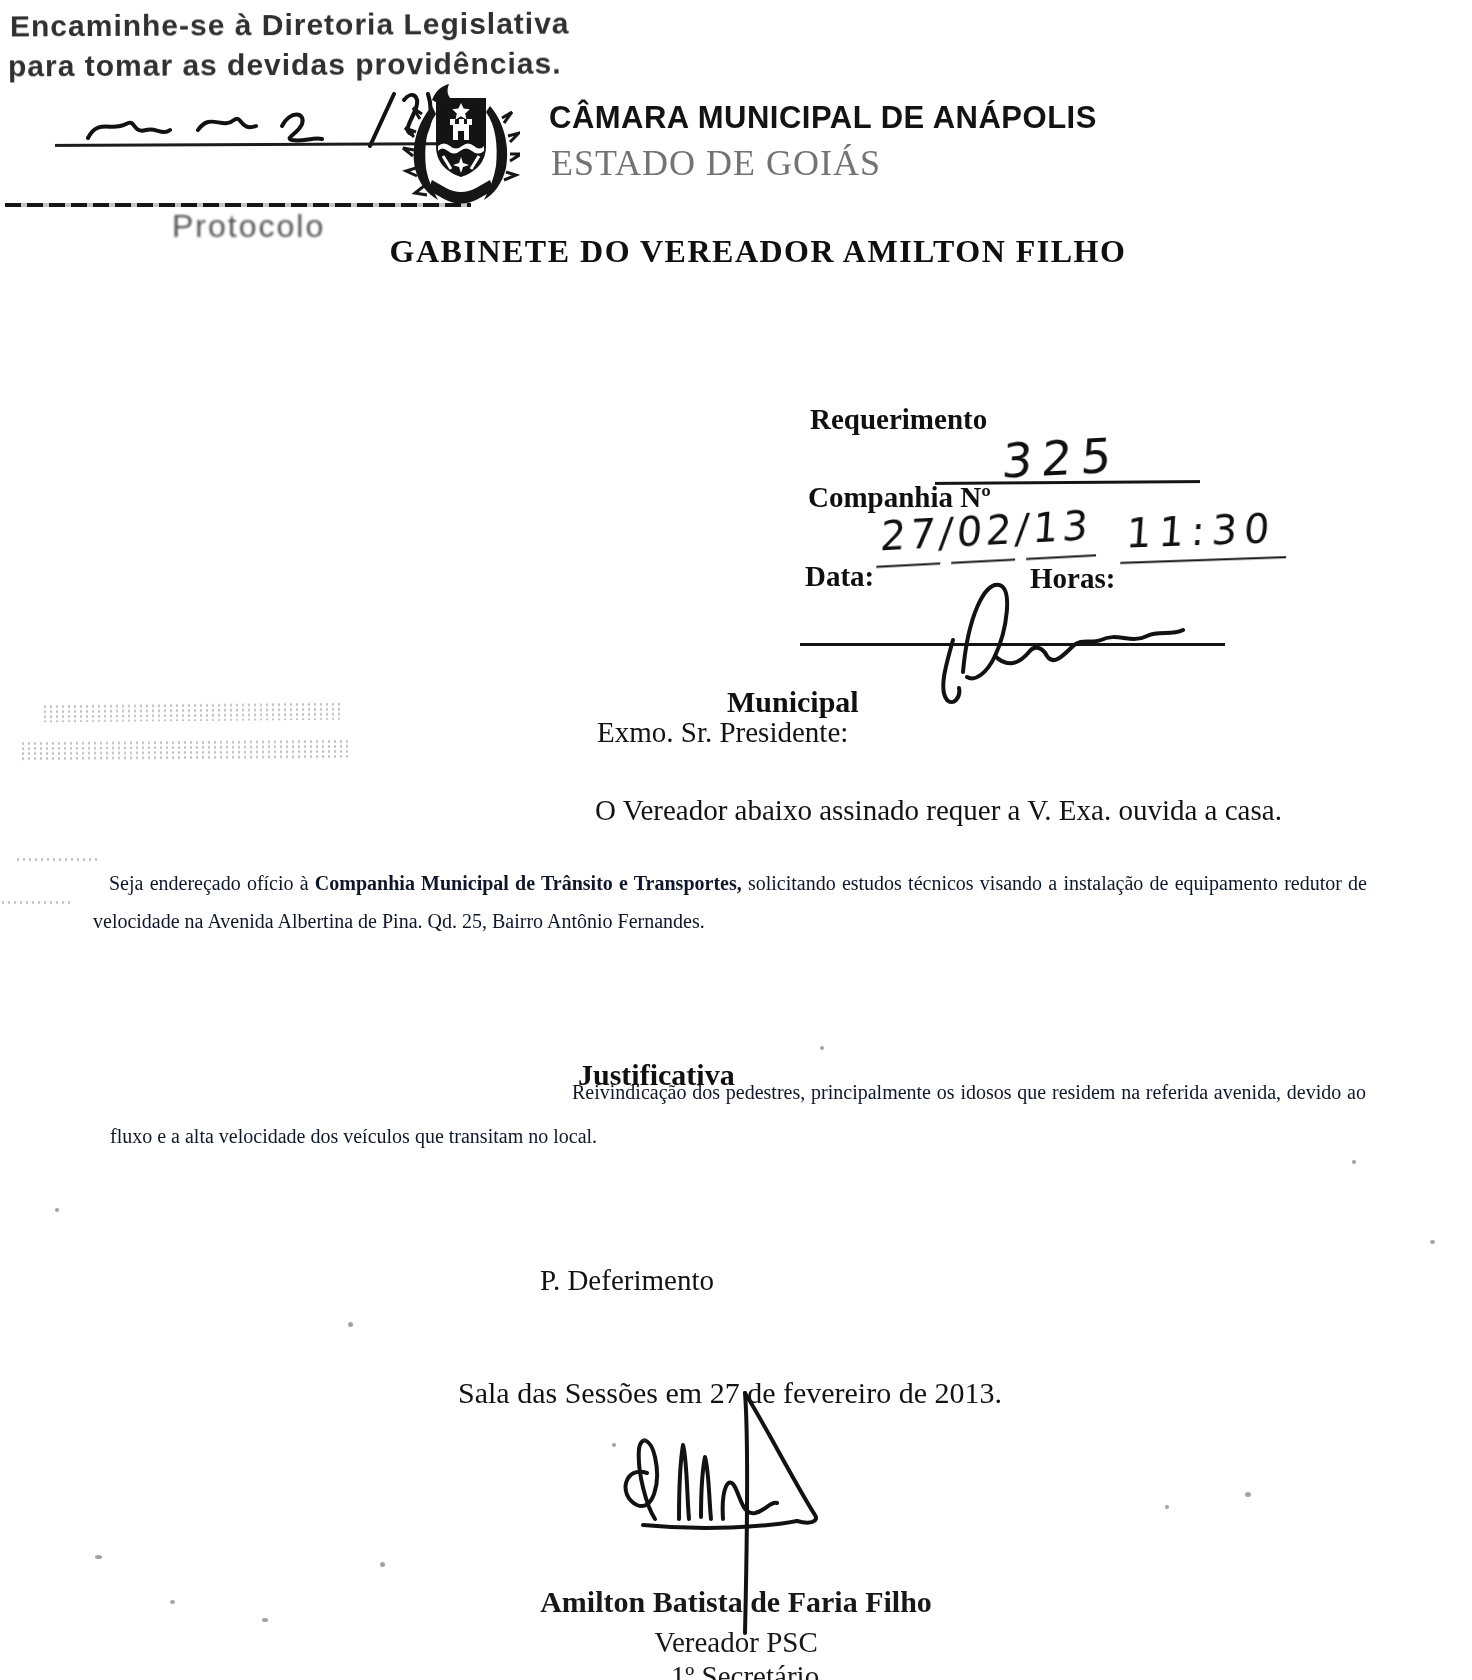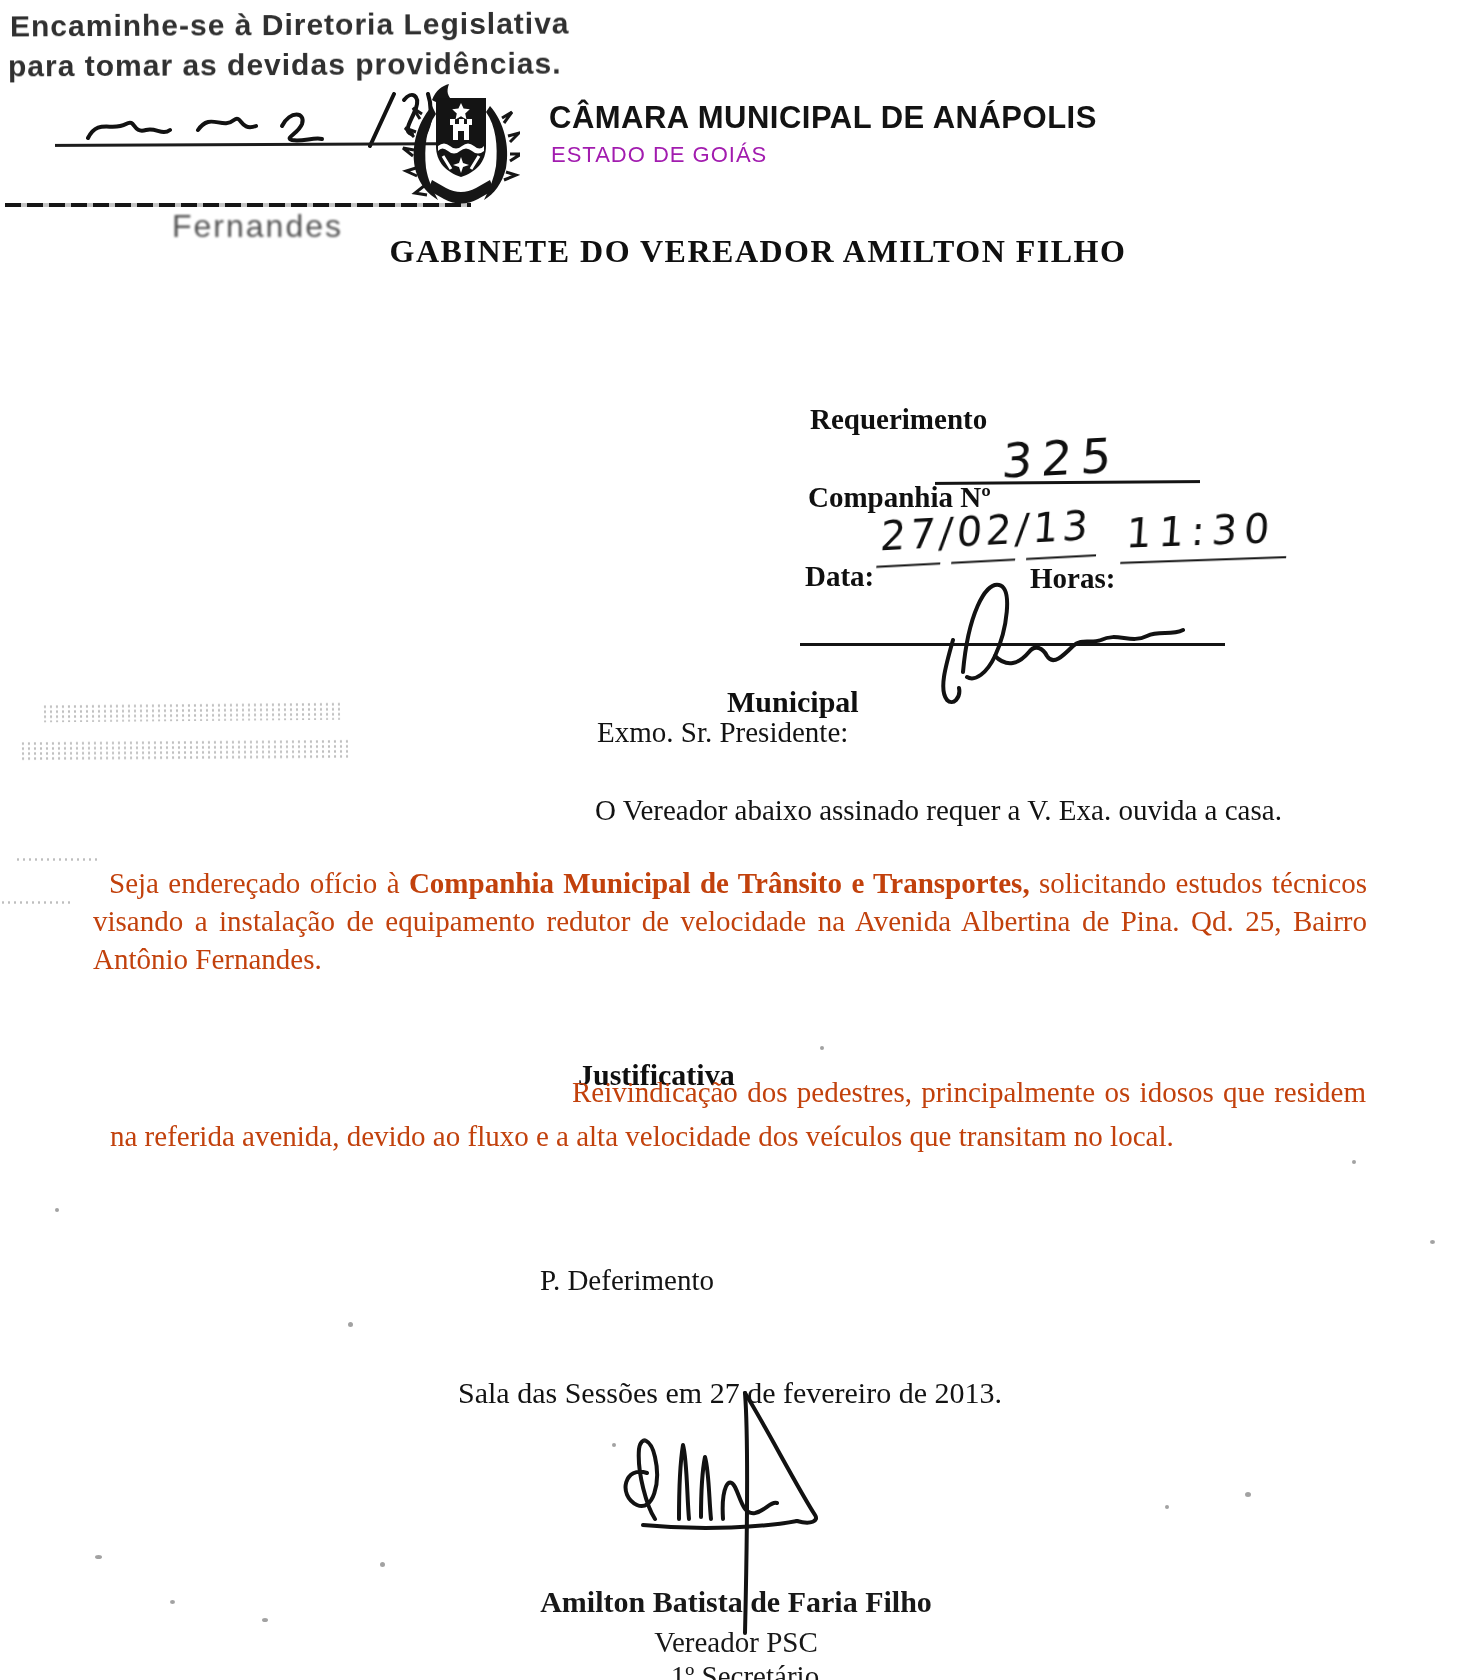--- a/index.html
+++ b/index.html
@@ -18,41 +18,41 @@
   .stamp-rule2{
     height:4px;filter:blur(.4px);
     background:repeating-linear-gradient(90deg,#151515 0 16px,rgba(21,21,21,.25) 16px 22px);
   }
   .stamp-role{
     font-family:"Liberation Sans",sans-serif;font-weight:500;font-size:32px;
     color:#2a2a2a;filter:blur(.8px);opacity:.82;letter-spacing:2px;
   }
   
   .org-name{font-family:"Liberation Sans",sans-serif;font-weight:700;font-size:31px;color:#131313;letter-spacing:.5px;}
-  .org-state{font-family:Liberation Sans, sans-serif;font-weight:400;font-size:22px;color:#a21caf;letter-spacing:1px;}
+  .org-state{font-family:Liberation Serif, serif;font-weight:400;font-size:36px;color:#737373;letter-spacing:1px;}
   .office-title{left:0;width:100%;text-align:center;padding-left:22px;
     font-weight:700;font-size:32px;letter-spacing:1.5px;color:#101010;}
   
   .flabel{font-weight:700;font-size:29px;color:#101010;margin-top:32px;}
   .rule{background:#141414;height:2.5px;filter:blur(.2px);}
   .hand{
     font-family:"DejaVu Sans",sans-serif;color:#101010;
     transform:rotate(-3deg) skewX(-7deg);filter:blur(.35px);
   }
   .hand-protocol{font-size:48px;letter-spacing:9px;}
   .hand-date{
     font-size:40px;letter-spacing:4px;padding:0 6px 8px 2px;
     background:linear-gradient(90deg,#141414 0 29%,transparent 29% 34%,#141414 34% 63%,transparent 63% 68%,#141414 68% 100%);
     background-size:100% 2.5px;background-repeat:no-repeat;background-position:left bottom;
   }
   .hand-time{font-size:40px;letter-spacing:7px;border-bottom:2.5px solid #141414;padding:0 12px 5px 4px;transform:rotate(-2deg) skewX(-6deg);}
   
   .bodytext{font-size:29px;color:#131313;}
   .para{
-    position:absolute;font-size:29px;line-height:38px;color:#c2410c;
+    position:absolute;font-size:20px;line-height:38px;color:#0f172a;
     text-align:justify;white-space:normal;margin:0;
   }
   .spot{position:absolute;background:#333;border-radius:50%;opacity:.45;filter:blur(.5px);}
   .ghost{
     position:absolute;opacity:.33;filter:blur(.4px);
     background-image:radial-gradient(circle,rgba(25,25,25,.85) 1px,transparent 1.4px);
     background-size:6px 5px;
   }
   .sig path{fill:none;stroke:#121212;stroke-width:4;stroke-linecap:round;stroke-linejoin:round;}
   .sig{filter:blur(.2px);}
@@ -68,21 +68,21 @@
   <svg class="abs sig" style="left:72px;top:86px;" width="380" height="72" viewBox="0 0 380 72">
     <path d="M16,52 C26,32 40,46 54,38 C64,32 60,48 74,44 C84,41 90,50 98,44" stroke-width="3.5"></path>
     <path d="M126,44 C138,26 150,44 162,34 C170,28 168,46 184,40" stroke-width="3.5"></path>
     <path d="M210,40 C218,24 234,26 230,38 C226,48 212,52 220,54 C230,56 242,51 250,53" stroke-width="3.5"></path>
     <path d="M298,60 L322,8" stroke-width="3.5"></path>
     <path d="M332,14 C340,4 348,10 344,22 C340,34 330,46 340,48" stroke-width="3.5"></path>
     <path d="M356,8 C360,20 360,36 352,50" stroke-width="3.5"></path>
   </svg>
   <div class="abs stamp-rule1" style="left:55px;top:143px;width:420px;"></div>
   <div class="abs stamp-rule2" style="left:5px;top:203px;width:466px;"></div>
-  <div class="abs stamp-role" style="left:172px;top:208px;">Fernandes</div>
+  <div class="abs stamp-role" style="left:172px;top:208px;">Protocolo</div>
 
   <svg class="abs" style="left:402px;top:84px;" width="118" height="126" viewBox="0 0 118 126">
     <path d="M30,22 C14,40 8,66 14,88 C18,101 26,110 36,116 C30,104 26,96 24,84 C22,64 24,44 34,30 Z" fill="#161616"></path>
     <path d="M20,30 l-9,-6 7,11 M14,48 l-11,-4 9,9 M12,66 l-11,-2 10,8 M14,84 l-10,3 11,5 M22,102 l-9,7 12,2" stroke="#161616" stroke-width="3" fill="none"></path>
     <path d="M88,22 C102,38 108,62 104,84 C100,100 92,110 82,116 C88,104 92,94 94,82 C96,62 94,42 84,28 Z" fill="#161616"></path>
     <path d="M100,34 l10,-6 -8,11 M106,52 l11,-3 -9,9 M108,70 l11,0 -11,7 M104,88 l10,3 -12,5" stroke="#161616" stroke-width="3" fill="none"></path>
     <path d="M30,16 C34,6 40,2 47,0 C44,8 46,12 50,16 C42,20 36,20 30,16 Z" fill="#161616"></path>
     <path d="M34,14 h50 v48 c0,16 -10,26 -25,31 c-15,-5 -25,-15 -25,-31 Z" fill="#141414"></path>
     <path d="M59,19 l2.6,5.6 6.2,.6 -4.6,4.2 1.3,6 -5.5,-3.1 -5.5,3.1 1.3,-6 -4.6,-4.2 6.2,-.6 Z" fill="#fff"></path>
     <g fill="#fff">

